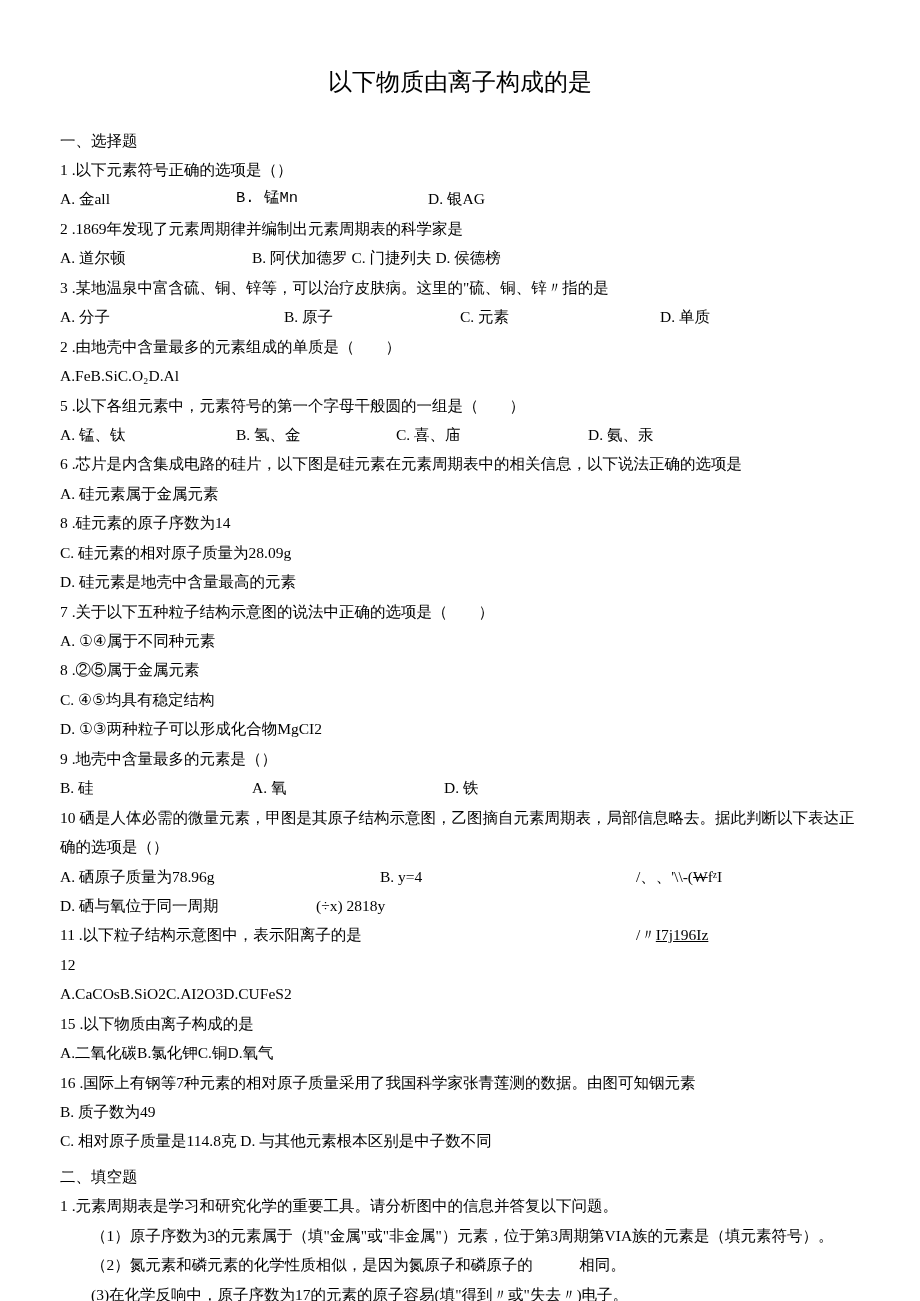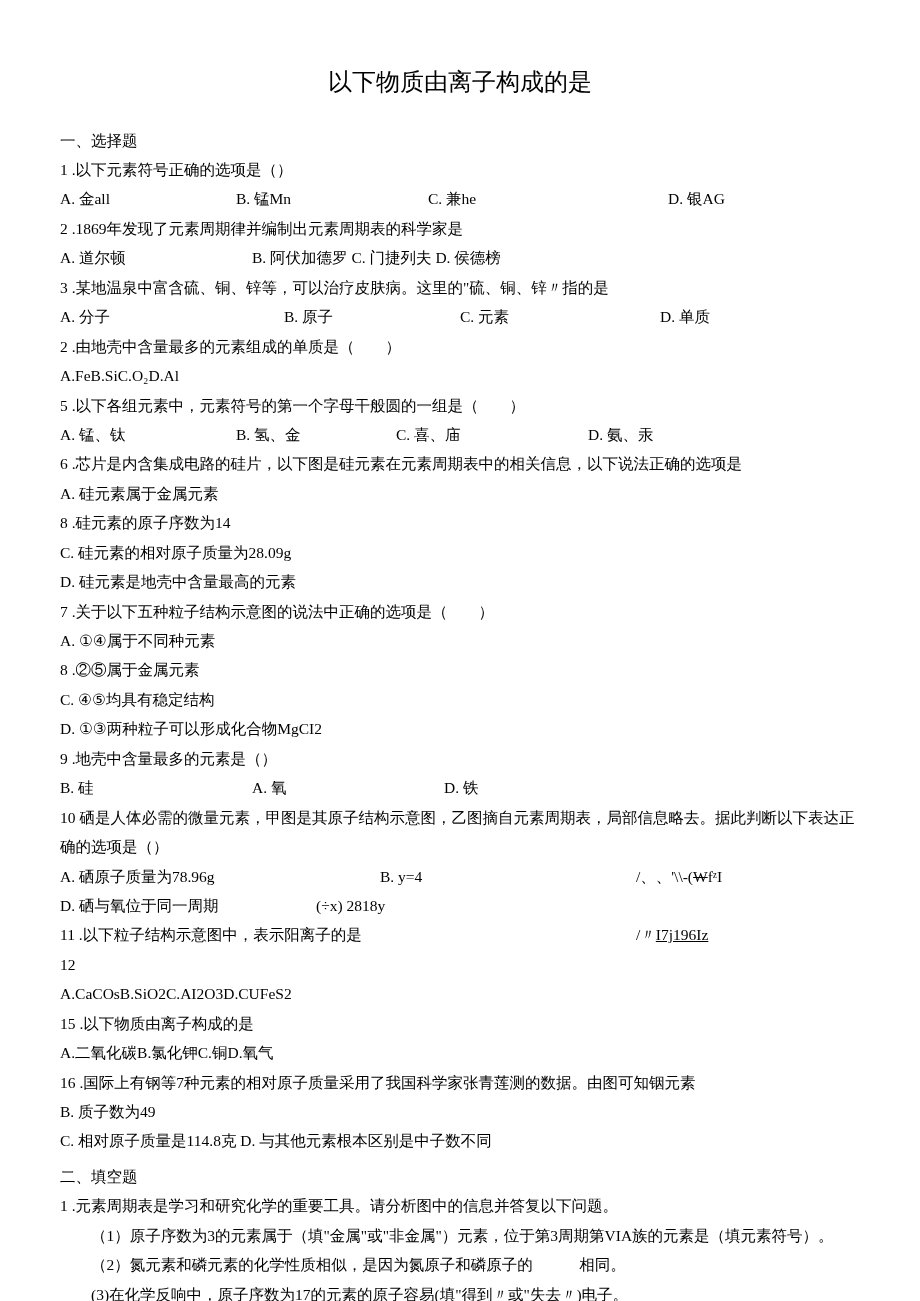--- a/index.html
+++ b/index.html
@@ -25,21 +25,21 @@
     }
     .q-line {
       margin: 0;
     }
     .opts {
       display: flex;
       flex-wrap: wrap;
     }
     .opt { white-space: pre; }
     .row-custom-a .opt:nth-child(1){flex:0 0 22%;}
-    .row-custom-a .opt:nth-child(2){flex:0 0 24%;}
+    .row-custom-a .opt:nth-child(2){flex:0 0 24%;font-family:Liberation Mono, monospace;}
     .row-custom-a .opt:nth-child(3){flex:0 0 30%;}
     .row-custom-a .opt:nth-child(4){flex:0 0 24%;}
     .row-custom-b .opt:nth-child(1){flex:0 0 28%;}
     .row-custom-b .opt:nth-child(2){flex:0 0 22%;}
     .row-custom-b .opt:nth-child(3){flex:0 0 25%;}
     .row-custom-b .opt:nth-child(4){flex:0 0 25%;}
     .row-custom-c .opt:nth-child(1){flex:0 0 22%;}
     .row-custom-c .opt:nth-child(2){flex:0 0 20%;}
     .row-custom-c .opt:nth-child(3){flex:0 0 24%;}
     .row-custom-c .opt:nth-child(4){flex:0 0 24%;}
@@ -59,21 +59,20 @@
 <body>
 
 <div class="title">以下物质由离子构成的是</div>
 
 <div class="section-head">一、选择题</div>
 
 <div class="q-line">1 .以下元素符号正确的选项是（）</div>
 <div class="opts row-custom-a">
   <span class="opt">A. 金all</span>
   <span class="opt">B. 锰Mn</span>
-  <span class="opt">C. 兼he</span>
   <span class="opt">D. 银AG</span>
 </div>
 
 <div class="q-line">2 .1869年发现了元素周期律并编制出元素周期表的科学家是</div>
 <div class="opts">
   <span class="opt" style="flex:0 0 24%;">A. 道尔顿</span>
   <span class="opt">B. 阿伏加德罗 C. 门捷列夫 D. 侯德榜</span>
 </div>
 
 <div class="q-line">3 .某地温泉中富含硫、铜、锌等，可以治疗皮肤病。这里的"硫、铜、锌〃指的是</div>

